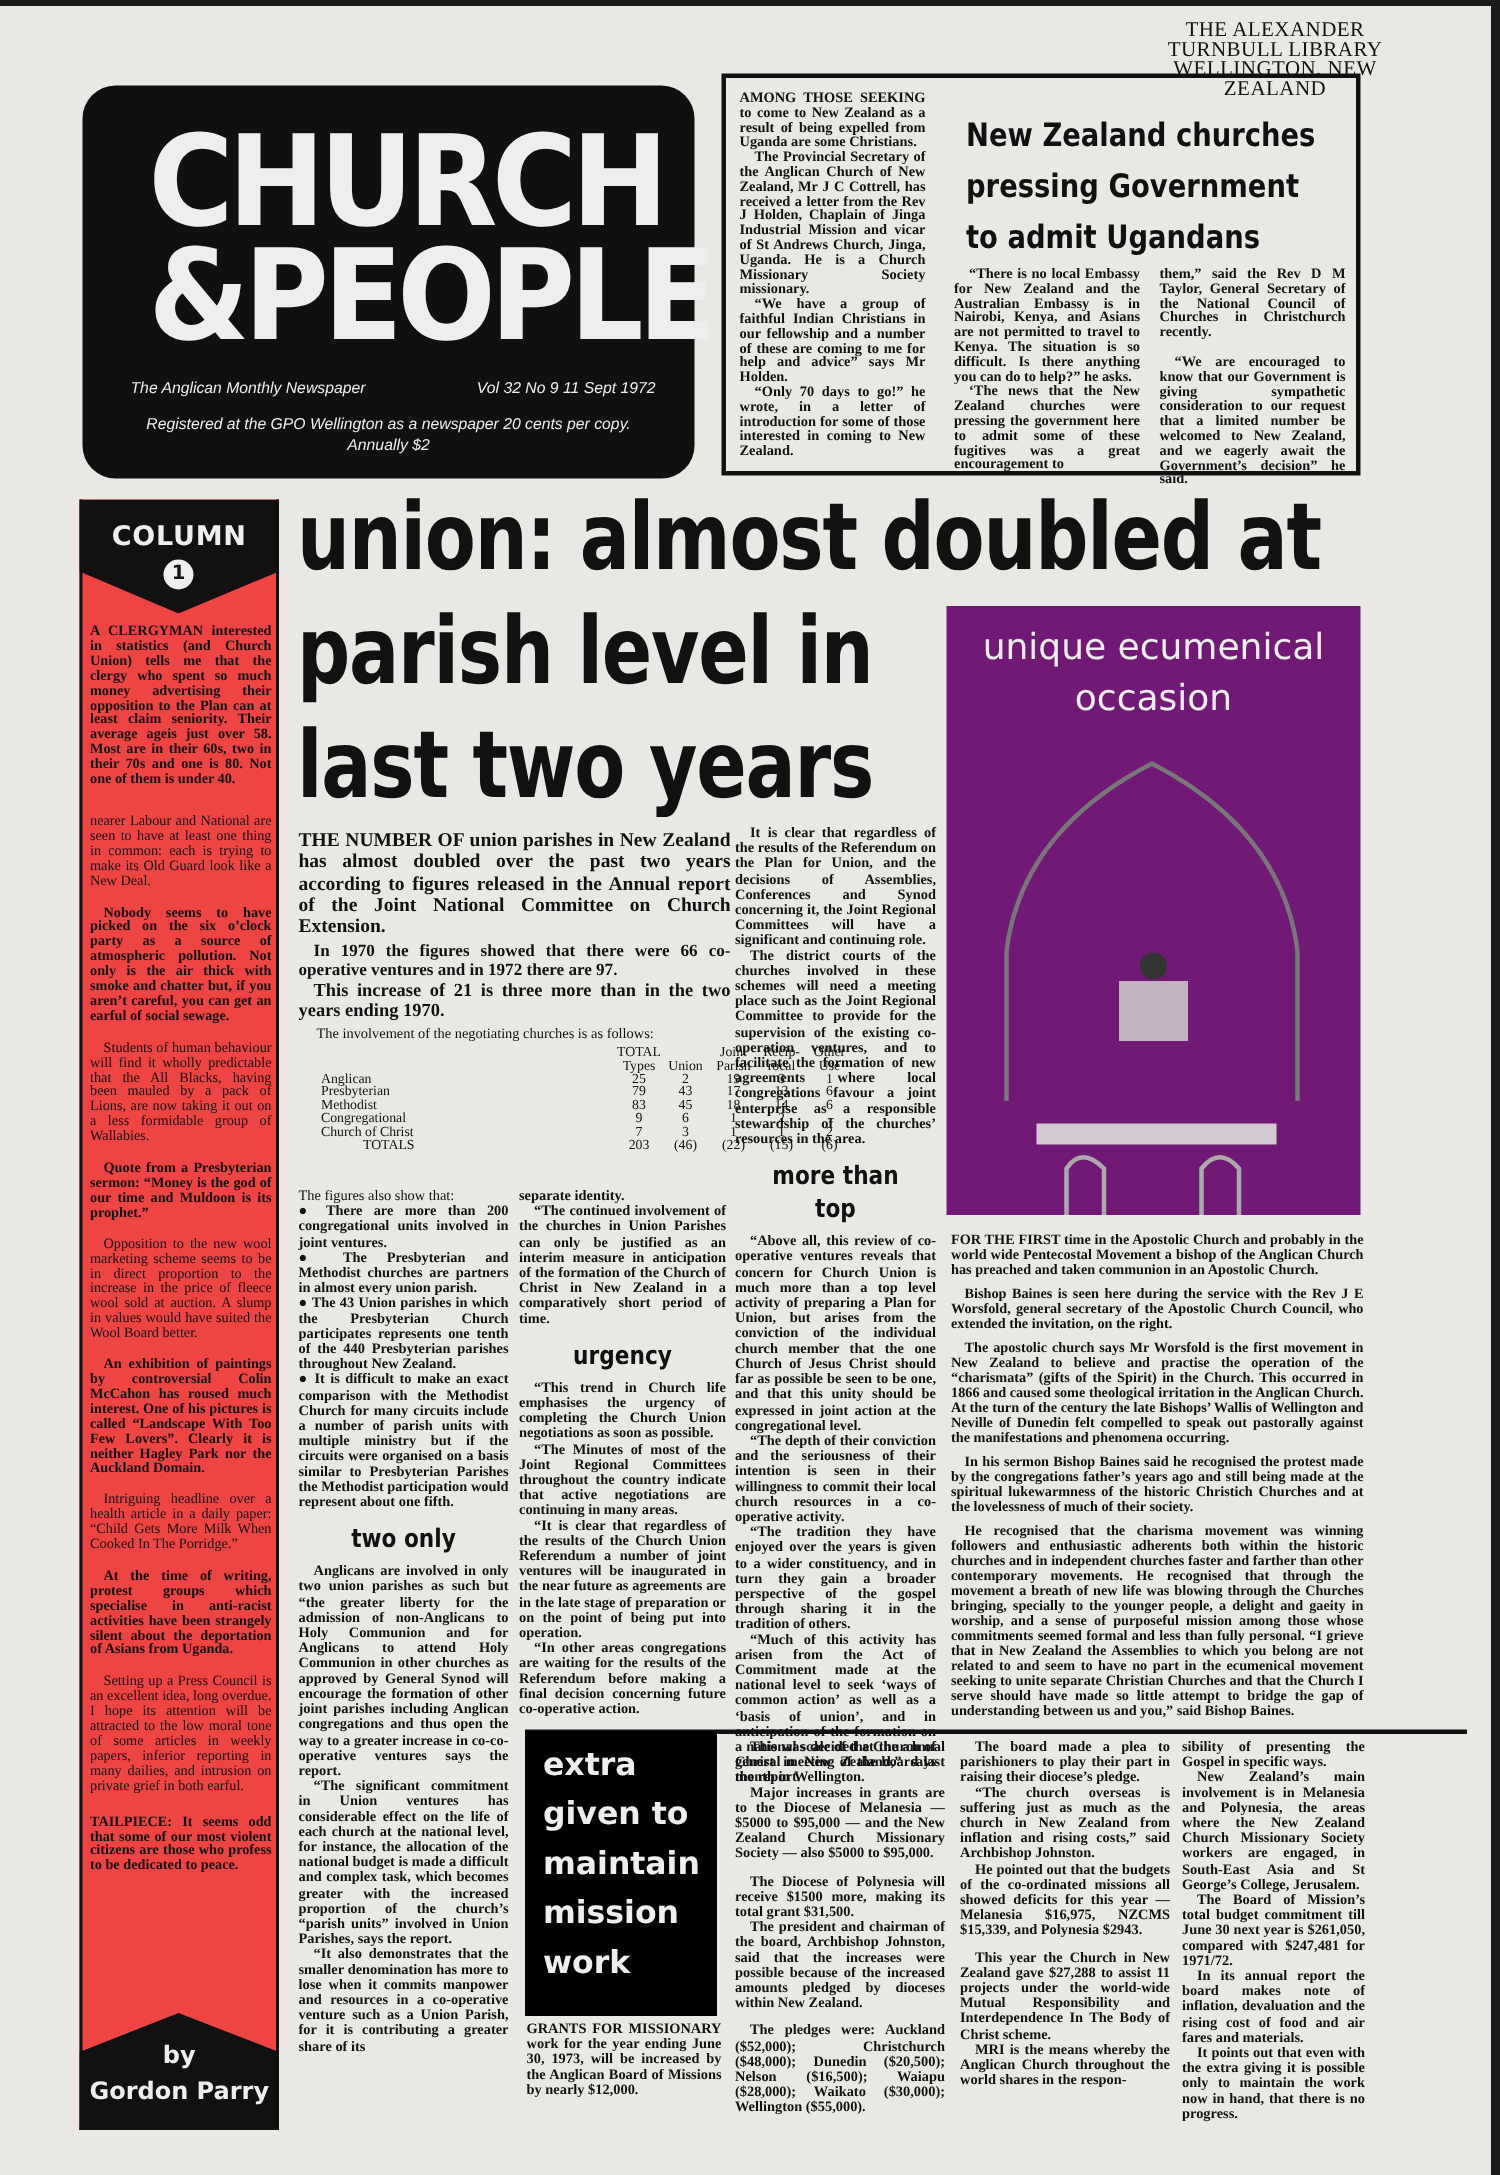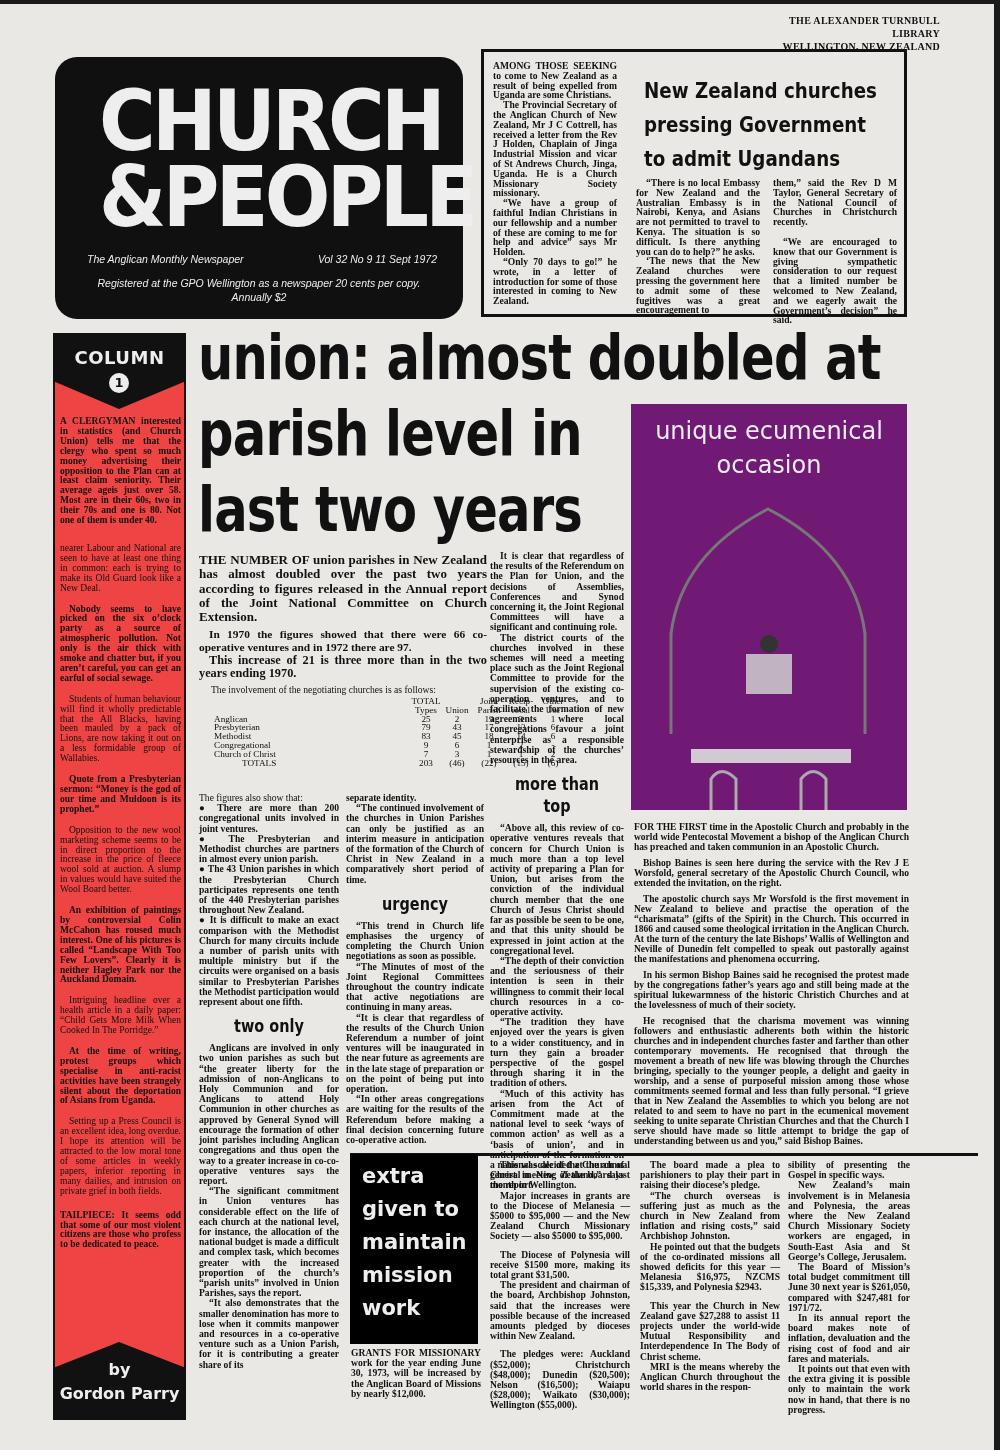--- a/index.html
+++ b/index.html
@@ -3,22 +3,22 @@
 <meta charset="utf-8">
 <style>
   html, body { margin: 0; padding: 0; }
   body {
     width: 1000px; height: 1450px; position: relative; overflow: hidden;
     background: #e9e8e4; color: #111;
     font-family: "Liberation Serif", serif;
   }
   .edge-right { position:absolute; right:0; top:0; width:6px; height:1450px; background:#1a1a1a; }
   .edge-top { position:absolute; left:0; top:0; width:1000px; height:4px; background:#1a1a1a; }
-  .stamp { position:absolute; top:14px; left:760px; width:180px; text-align:right;
-    font-family:"Liberation Serif", serif; font-size:10px; font-weight:bold; letter-spacing:0.3px; line-height:13px; }
+  .stamp { position:absolute; top:14px; left:760px; width:180px; text-align:center;
+    font-family:"Liberation Serif", serif; font-size:14px; font-weight:normal; letter-spacing:0.3px; line-height:13px; }
 
   
   .masthead { position:absolute; left:55px; top:57px; width:408px; height:262px; background:#101010; border-radius:22px; color:#eee; }
   .mast-title { position:absolute; left:30px; top:26px; width:350px; text-align:center;
     font-family:"DejaVu Sans", sans-serif; font-weight:bold; font-size:84px; line-height:76px; letter-spacing:-4px; transform:scaleX(0.92); transform-origin:center; }
   .mast-tag { position:absolute; left:32px; top:196px; font-family:"Liberation Sans", sans-serif; font-style:italic; font-size:10.5px; }
   .mast-vol { position:absolute; right:26px; top:196px; font-family:"Liberation Sans", sans-serif; font-style:italic; font-size:10.5px; }
   .mast-reg { position:absolute; left:0; top:219px; width:408px; text-align:center; font-family:"Liberation Sans", sans-serif; font-style:italic; font-size:10.5px; line-height:14px; }
 
   
@@ -134,21 +134,21 @@
   <div class="col1-text">
     <p class="b noind">A CLERGYMAN interested in statistics (and Church Union) tells me that the clergy who spent so much money advertising their opposition to the Plan can at least claim seniority. Their average ageis just over 58. Most are in their 60s, two in their 70s and one is 80. Not one of them is under 40.</p>
     <p class="noind" style="margin-top:18px;">nearer Labour and National are seen to have at least one thing in common: each is trying to make its Old Guard look like a New Deal.</p>
     <p class="b">Nobody seems to have picked on the six o’clock party as a source of atmospheric pollution. Not only is the air thick with smoke and chatter but, if you aren’t careful, you can get an earful of social sewage.</p>
     <p>Students of human behaviour will find it wholly predictable that the All Blacks, having been mauled by a pack of Lions, are now taking it out on a less formidable group of Wallabies.</p>
     <p class="b">Quote from a Presbyterian sermon: “Money is the god of our time and Muldoon is its prophet.”</p>
     <p>Opposition to the new wool marketing scheme seems to be in direct proportion to the increase in the price of fleece wool sold at auction. A slump in values would have suited the Wool Board better.</p>
     <p class="b">An exhibition of paintings by controversial Colin McCahon has roused much interest. One of his pictures is called “Landscape With Too Few Lovers”. Clearly it is neither Hagley Park nor the Auckland Domain.</p>
     <p>Intriguing headline over a health article in a daily paper: “Child Gets More Milk When Cooked In The Porridge.”</p>
     <p class="b">At the time of writing, protest groups which specialise in anti-racist activities have been strangely silent about the deportation of Asians from Uganda.</p>
-    <p>Setting up a Press Council is an excellent idea, long overdue. I hope its attention will be attracted to the low moral tone of some articles in weekly papers, inferior reporting in many dailies, and intrusion on private grief in both fields.</p>
+    <p>Setting up a Press Council is an excellent idea, long overdue. I hope its attention will be attracted to the low moral tone of some articles in weekly papers, inferior reporting in many dailies, and intrusion on private grief in both earful.</p>
     <p class="b noind" style="margin-top:14px;">TAILPIECE: It seems odd that some of our most violent citizens are those who profess to be dedicated to peace.</p>
   </div>
   <div class="col1-foot">
     <svg width="133" height="78" viewBox="0 0 133 78">
       <polygon points="0,26 66,0 133,26 133,78 0,78" fill="#111"></polygon>
     </svg>
     <div class="col1-by">
       <div>by</div>
       <div>Gordon Parry</div>
     </div>

